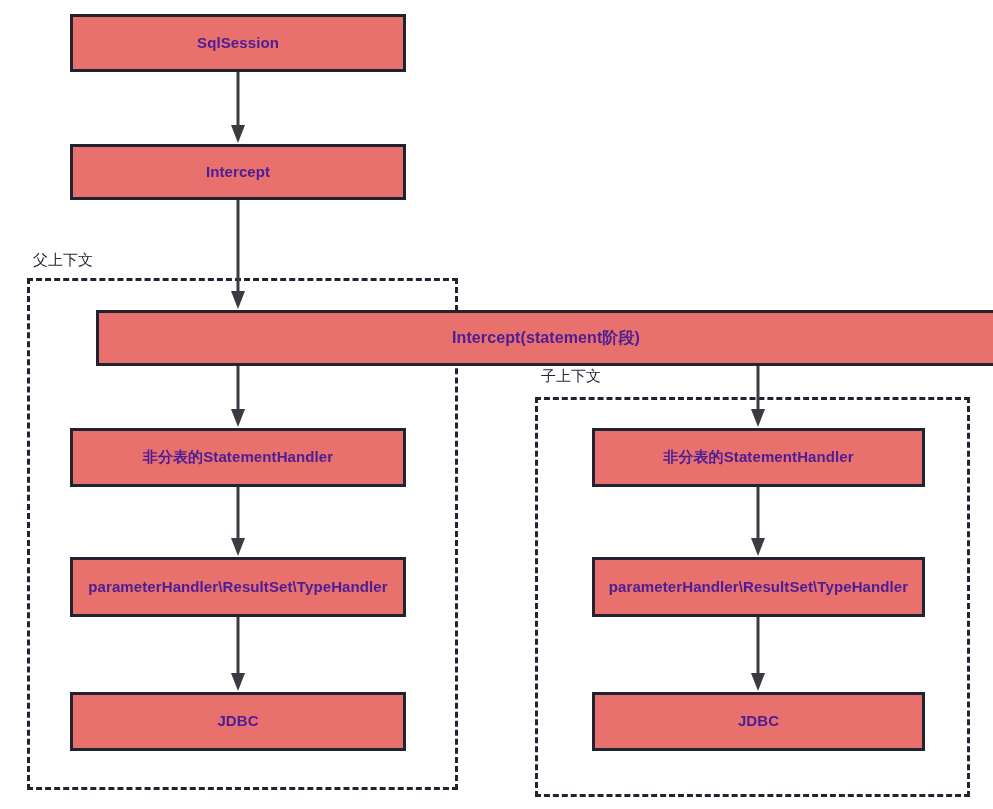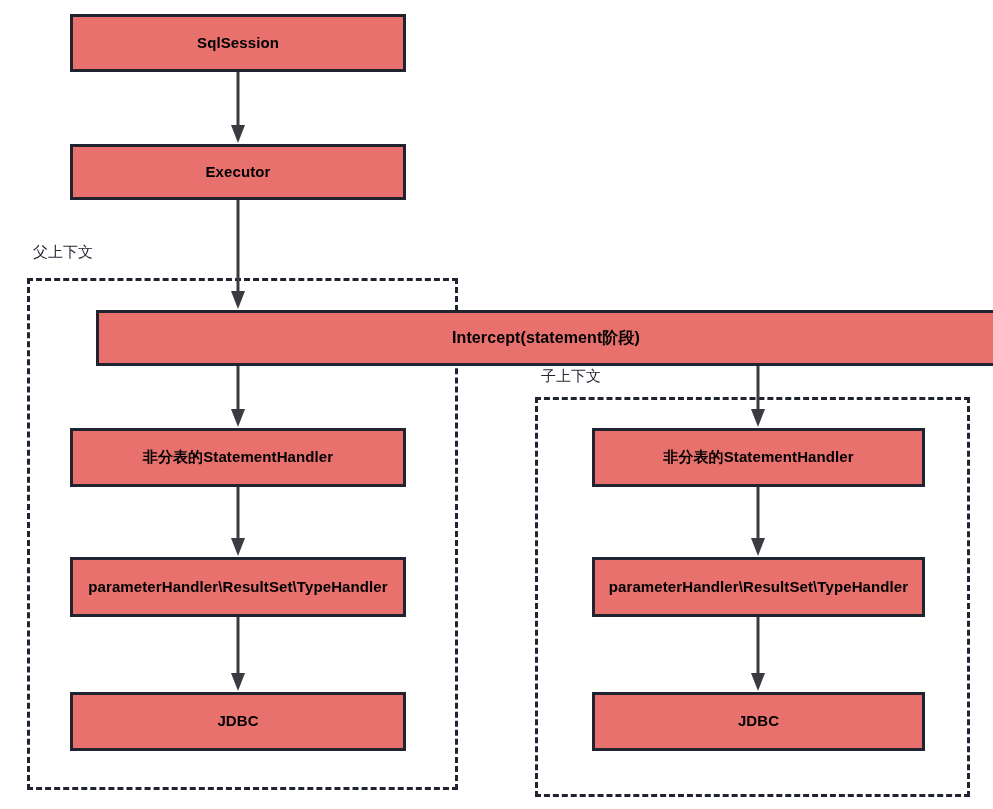--- a/index.html
+++ b/index.html
@@ -17,21 +17,21 @@
     height: 809px;
     background: #ffffff;
     overflow: hidden;
   }
   
   .node {
     position: absolute;
     box-sizing: border-box;
     background: #e8706d;
     border: 3px solid #1f2430;
-    color: #000000;
+    color: #4c1d95;
     font-weight: bold;
     font-size: 15px;
     line-height: 1.22;
     display: flex;
     align-items: center;
     justify-content: center;
     text-align: center;
     padding: 2px 6px;
     letter-spacing: 0.1px;
     z-index: 4;
@@ -64,21 +64,21 @@
     z-index: 3;
   }
   .arrow svg { display: block; overflow: visible; }
 </style>
 </head>
 <body>
 
 <div id="canvas">
 
   <div class="group" style="left:27px; top:278px; width:431px; height:512px;"></div>
-  <div class="group-label" style="left:30px; top:244px;">父上下文</div>
+  <div class="group-label" style="left:30px; top:252px;">父上下文</div>
 
   <div class="group" style="left:535px; top:397px; width:435px; height:400px;"></div>
   <div class="group-label" style="left:538px; top:368px;">子上下文</div>
 
   <div class="arrow" style="left:228px; top:72px; width:20px; height:72px;">
     <svg width="20" height="72" viewBox="0 0 20 72">
       <line x1="10" y1="0" x2="10" y2="59" stroke="#3a3a40" stroke-width="3"></line>
       <polygon points="10,71 3,53 17,53" fill="#3a3a40"></polygon>
     </svg>
   </div>
@@ -130,21 +130,21 @@
       <line x1="10" y1="0" x2="10" y2="62" stroke="#3a3a40" stroke-width="3"></line>
       <polygon points="10,74 3,56 17,56" fill="#3a3a40"></polygon>
     </svg>
   </div>
 
   <div class="node" style="left:70px; top:14px; width:336px; height:58px;">
     <span>SqlSession</span>
   </div>
 
   <div class="node" style="left:70px; top:144px; width:336px; height:56px;">
-    <span>Executor</span>
+    <span>Intercept</span>
   </div>
 
   <div class="node big" style="left:68px; top:310px; width:900px; height:56px;margin-left:28px;">
     <span>Intercept(statement阶段)</span>
   </div>
 
   <div class="node" style="left:70px; top:428px; width:336px; height:59px;">
     <span>非分表的StatementHandler</span>
   </div>
 

